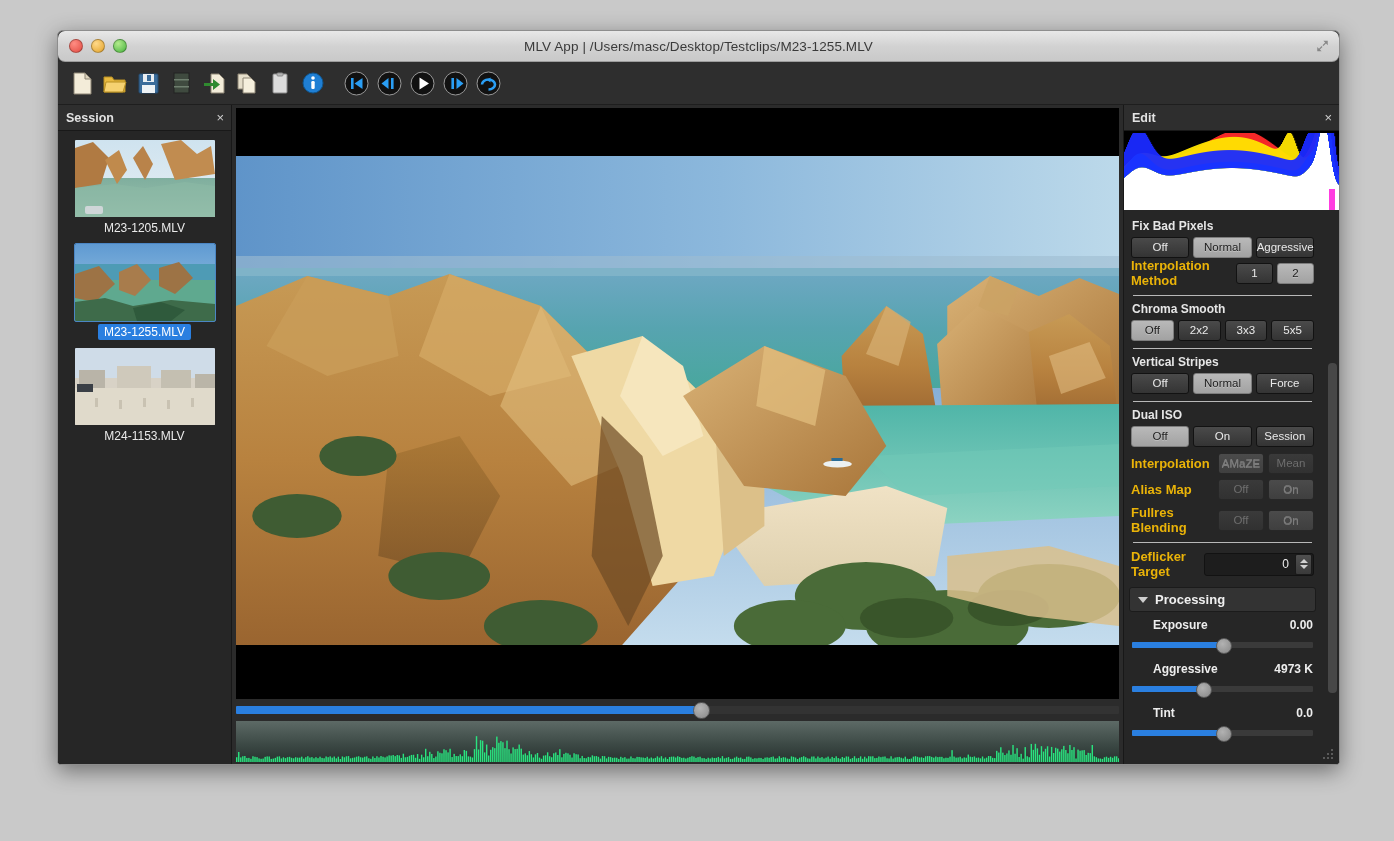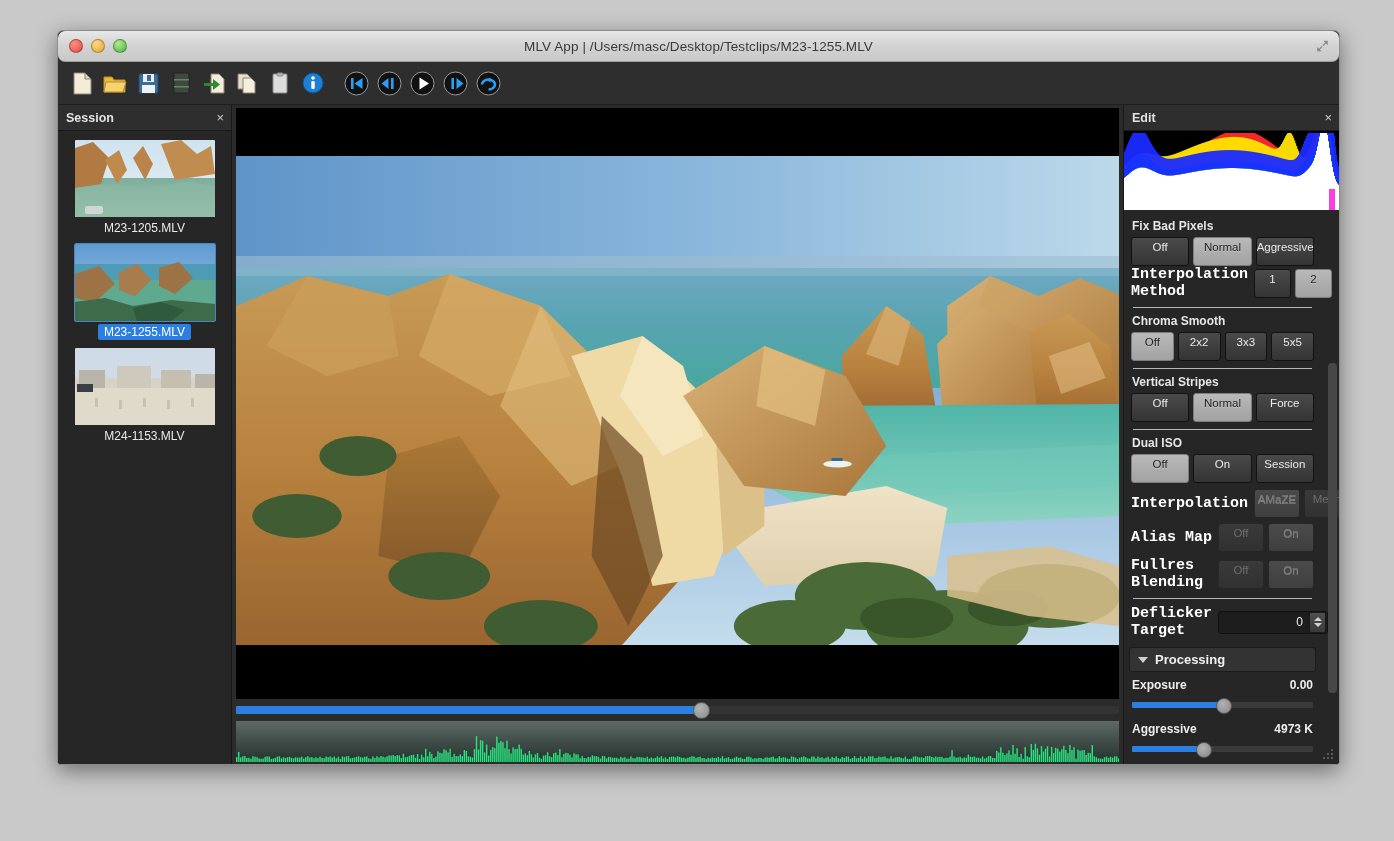--- a/index.html
+++ b/index.html
@@ -63,23 +63,23 @@
 
   
   .edit{width:215px;background:#262626;border-left:1px solid #181818;
     display:flex;flex-direction:column;position:relative;}
   .hist{height:79px;background:#000;position:relative;overflow:hidden;}
   .escroll{flex:1;position:relative;overflow:hidden;}
   .einner{position:absolute;left:0;top:0;width:197px;padding:5px 0 0 0;}
   .grp{padding:0 7px;}
   .glabel{font-size:12px;color:#e6e6e6;font-weight:bold;margin:4px 0 4px 1px;}
   .row{display:flex;align-items:center;gap:6px;margin-bottom:5px;}
-  .row .rl{font-size:15px;color:#ffffff;font-weight:bold;flex:1;font-family:Liberation Mono, monospace;}
+  .row .rl{font-size:13px;color:#eab308;font-weight:bold;flex:1;}
   .segs{display:flex;gap:4px;}
-  .seg{flex:1;text-align:center;font-size:11.5px;color:#e9e9e9;padding:3px 0 12px;
+  .seg{flex:1;text-align:center;font-size:11.5px;color:#e9e9e9;padding:3px 0 4px;
     border-radius:3px;border:1px solid #121212;cursor:pointer;
     background:linear-gradient(to bottom,#4a4a4a,#343434);min-width:30px;}
   .seg.on{background:linear-gradient(to bottom,#b9b9b9,#a2a2a2);color:#1d1d1d;
     border-color:#7d7d7d;text-shadow:0 1px 0 rgba(255,255,255,.3);}
   .seg.dis{color:#6e6e6e;background:linear-gradient(to bottom,#3a3a3a,#313131);
     border-color:#272727;cursor:default;}
   .seg.dis.on{background:linear-gradient(to bottom,#4b4b4b,#3f3f3f);color:#7c7c7c;}
   .hr{height:1px;background:#d9d9d9;margin:7px 2px 6px;opacity:.82;}
   .spin{flex:0 0 108px;display:flex;align-items:center;background:#1d1d1d;
     border:1px solid #121212;border-radius:3px;height:21px;}
@@ -89,21 +89,21 @@
     background:linear-gradient(to bottom,#4f4f4f,#3a3a3a);border:1px solid #1a1a1a;cursor:pointer;}
   .ar{width:0;height:0;border-left:4px solid transparent;border-right:4px solid transparent;}
   .ar.u{border-bottom:4px solid #d2d2d2;}
   .ar.d{border-top:4px solid #d2d2d2;}
   .sechead{display:flex;align-items:center;gap:7px;background:#333;
     border:1px solid #1b1b1b;border-radius:3px;margin:8px 5px 6px;padding:4px 8px;}
   .sechead .tri{width:0;height:0;border-left:5.5px solid transparent;
     border-right:5.5px solid transparent;border-top:6px solid #cfcfcf;}
   .sechead .st{font-size:13px;font-weight:bold;color:#f0f0f0;}
   .sl{padding:0 8px;margin-bottom:9px;}
-  .slhead{display:flex;justify-content:space-between;margin-bottom:5px;}
+  .slhead{display:flex;justify-content:space-between;margin-bottom:5px;margin-left:21px;}
   .slhead .n{font-size:12px;color:#ededed;font-weight:bold;}
   .slhead .v{font-size:12px;color:#ededed;font-weight:bold;}
   .slbar{position:relative;height:16px;}
   .slbg{position:absolute;top:5px;left:0;right:0;height:6px;background:#3a3a3a;border-radius:1px;}
   .slfill{position:absolute;top:5px;left:0;height:6px;background:#2a7fe0;border-radius:1px;}
   .slknob{position:absolute;top:1px;width:14px;height:14px;border-radius:50%;
     background:radial-gradient(circle at 40% 35%,#b2b2b2,#868686);border:1px solid #5a5a5a;}
   .vsb{position:absolute;right:1px;top:82px;bottom:2px;width:11px;}
   .vsbthumb{position:absolute;left:1px;width:9px;background:#474747;border-radius:4px;}
   .grip{position:absolute;right:4px;bottom:3px;width:14px;height:14px;opacity:.45;}

